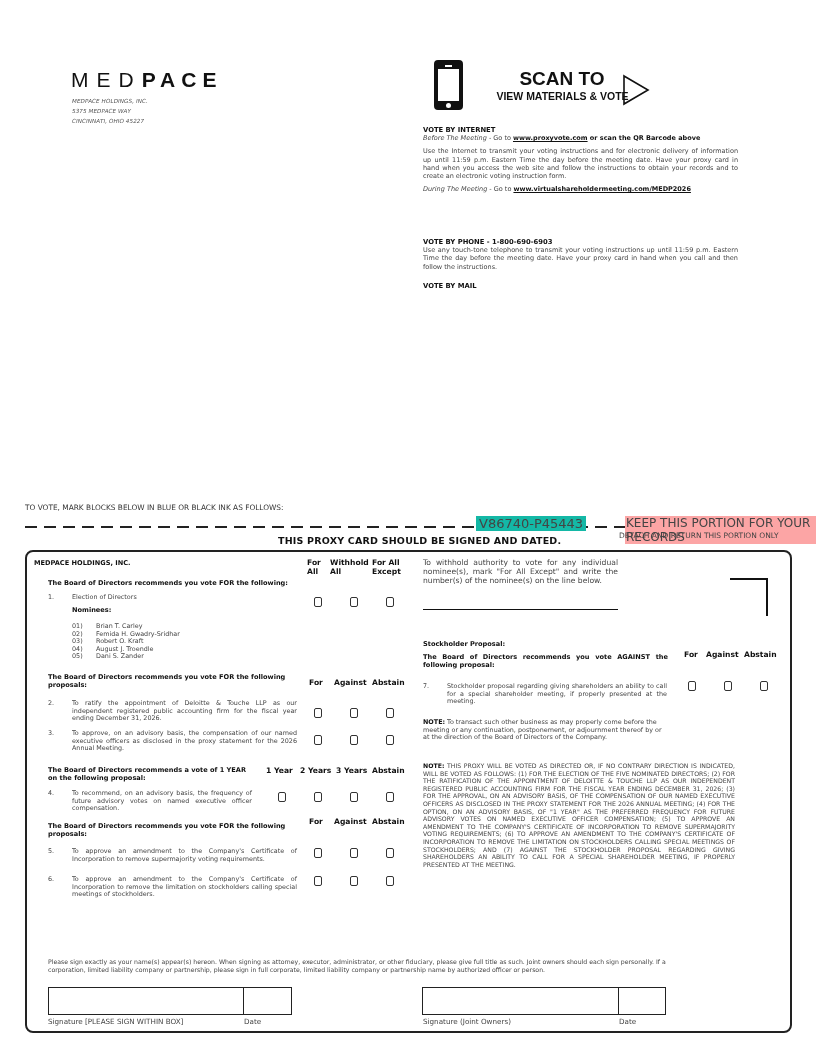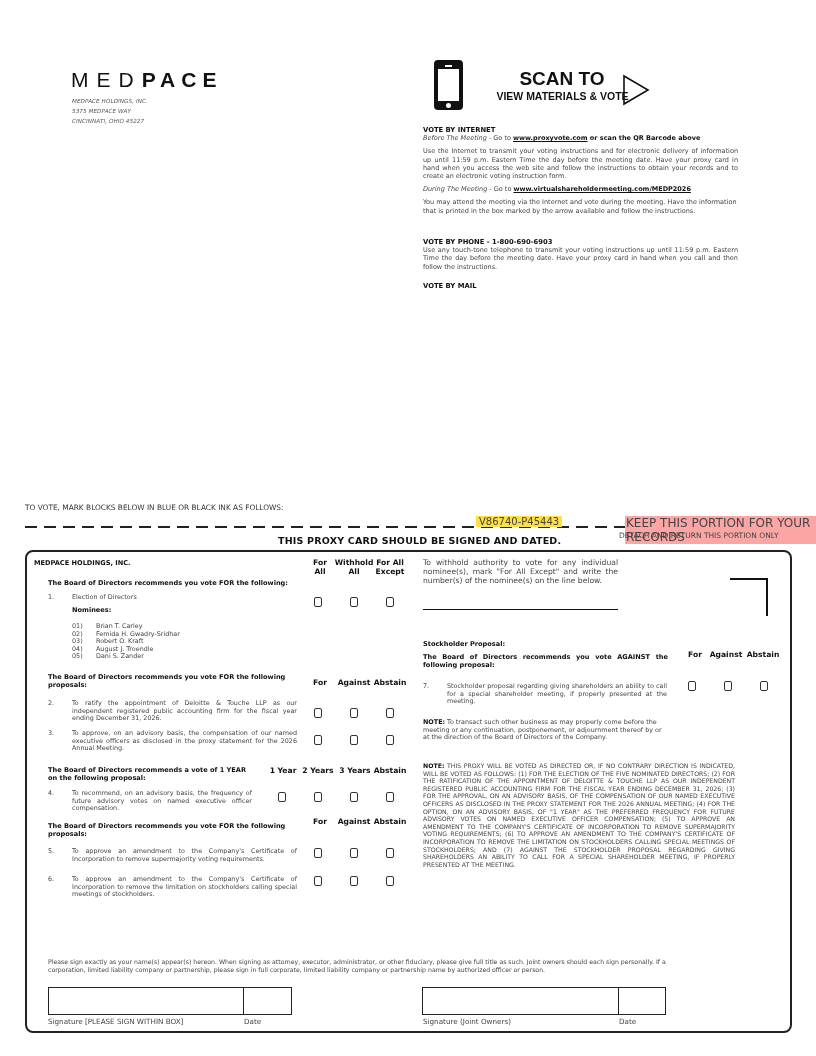--- a/index.html
+++ b/index.html
@@ -25,31 +25,31 @@
 
   .vote-sec { left: 423px; width: 315px; font-size: 6.5px; line-height: 8.2px; color: #444; }
   .vote-sec .h { font-weight: 700; color: #111; font-size: 6.8px; }
   .vote-sec .it { font-style: italic; }
   .vote-sec a { color: #111; font-weight: 700; text-decoration: underline; }
   .vote-sec .bold { color: #111; font-weight: 700; }
   .just { text-align: justify; }
 
   .mark-instr { left: 25px; top: 503px; font-size: 7.4px; color: #333; }
   .dash-line { left: 25px; top: 526px; width: 767px; height: 2px; background: repeating-linear-gradient(90deg, #222 0 12px, transparent 12px 19px); }
-  .control-num { left: 476px; top: 516px; font-size: 10px; color: #444; background: #fde047; padding: 0 3px; }
+  .control-num { left: 476px; top: 516px; font-size: 13px; color: #444; background: #14b8a6; padding: 0 3px; }
   .keep-portion { left: 625px; top: 516px; font-size: 12px; color: #444; background: #fca5a5; padding: 0 1px; }
   .must-sign { left: 278px; top: 535px; font-size: 9.5px; font-weight: 700; color: #111; letter-spacing: 0.2px; text-align: right; }
   .detach { left: 619px; top: 531px; font-size: 7.5px; color: #444; }
 
   
   .card { left: 25px; top: 550px; width: 767px; height: 483px; border: 2px solid #222; border-radius: 8px; }
 
   .t { font-size: 6.4px; line-height: 7.5px; color: #444; }
   .tb { font-size: 6.6px; line-height: 7.6px; font-weight: 700; color: #111; }
-  .col-h { font-size: 7.6px; font-weight: 700; color: #111; text-align: center; line-height: 8.5px; }
+  .col-h { font-size: 7.6px; font-weight: 700; color: #111; text-align: left; line-height: 8.5px; }
 
   .cb { width: 8px; height: 10px; border: 1.3px solid #333; border-radius: 2px; background: #fff; }
 
   .corner-mark { left: 730px; top: 578px; width: 38px; height: 38px; border-top: 2px solid #111; border-right: 2px solid #111; }
   .write-line { left: 423px; top: 609px; width: 195px; height: 1px; background: #111; }
 
   .caps-note { left: 423px; top: 762px; width: 312px; font-size: 6.2px; line-height: 7.6px; color: #444; text-align: justify; text-transform: uppercase; }
 
   .sig-instr { left: 48px; top: 958px; width: 640px; font-size: 6.2px; line-height: 8px; color: #444; }
   .sig-box { height: 28px; border: 1.3px solid #222; }
@@ -80,21 +80,20 @@
 
 <div class="abs vote-sec" style="top:126px;">
   <div class="h">VOTE BY INTERNET</div>
   <div>
     <span class="it">Before The Meeting</span><span> - Go to </span><a>www.proxyvote.com</a><span class="bold"> or scan the QR Barcode above</span>
   </div>
   <div class="just" style="margin-top:5px;">Use the Internet to transmit your voting instructions and for electronic delivery of information up until 11:59 p.m. Eastern Time the day before the meeting date. Have your proxy card in hand when you access the web site and follow the instructions to obtain your records and to create an electronic voting instruction form.</div>
   <div style="margin-top:5px;">
     <span class="it">During The Meeting</span><span> - Go to </span><a>www.virtualshareholdermeeting.com/MEDP2026</a>
   </div>
-  <div style="margin-top:5px;">You may attend the meeting via the Internet and vote during the meeting. Have the information that is printed in the box marked by the arrow available and follow the instructions.</div>
 </div>
 
 <div class="abs vote-sec" style="top:238px;">
   <div class="h">VOTE BY PHONE - 1-800-690-6903</div>
   <div class="just">Use any touch-tone telephone to transmit your voting instructions up until 11:59 p.m. Eastern Time the day before the meeting date. Have your proxy card in hand when you call and then follow the instructions.</div>
 </div>
 
 <div class="abs vote-sec" style="top:282px;">
   <div class="h">VOTE BY MAIL</div>
 </div>

